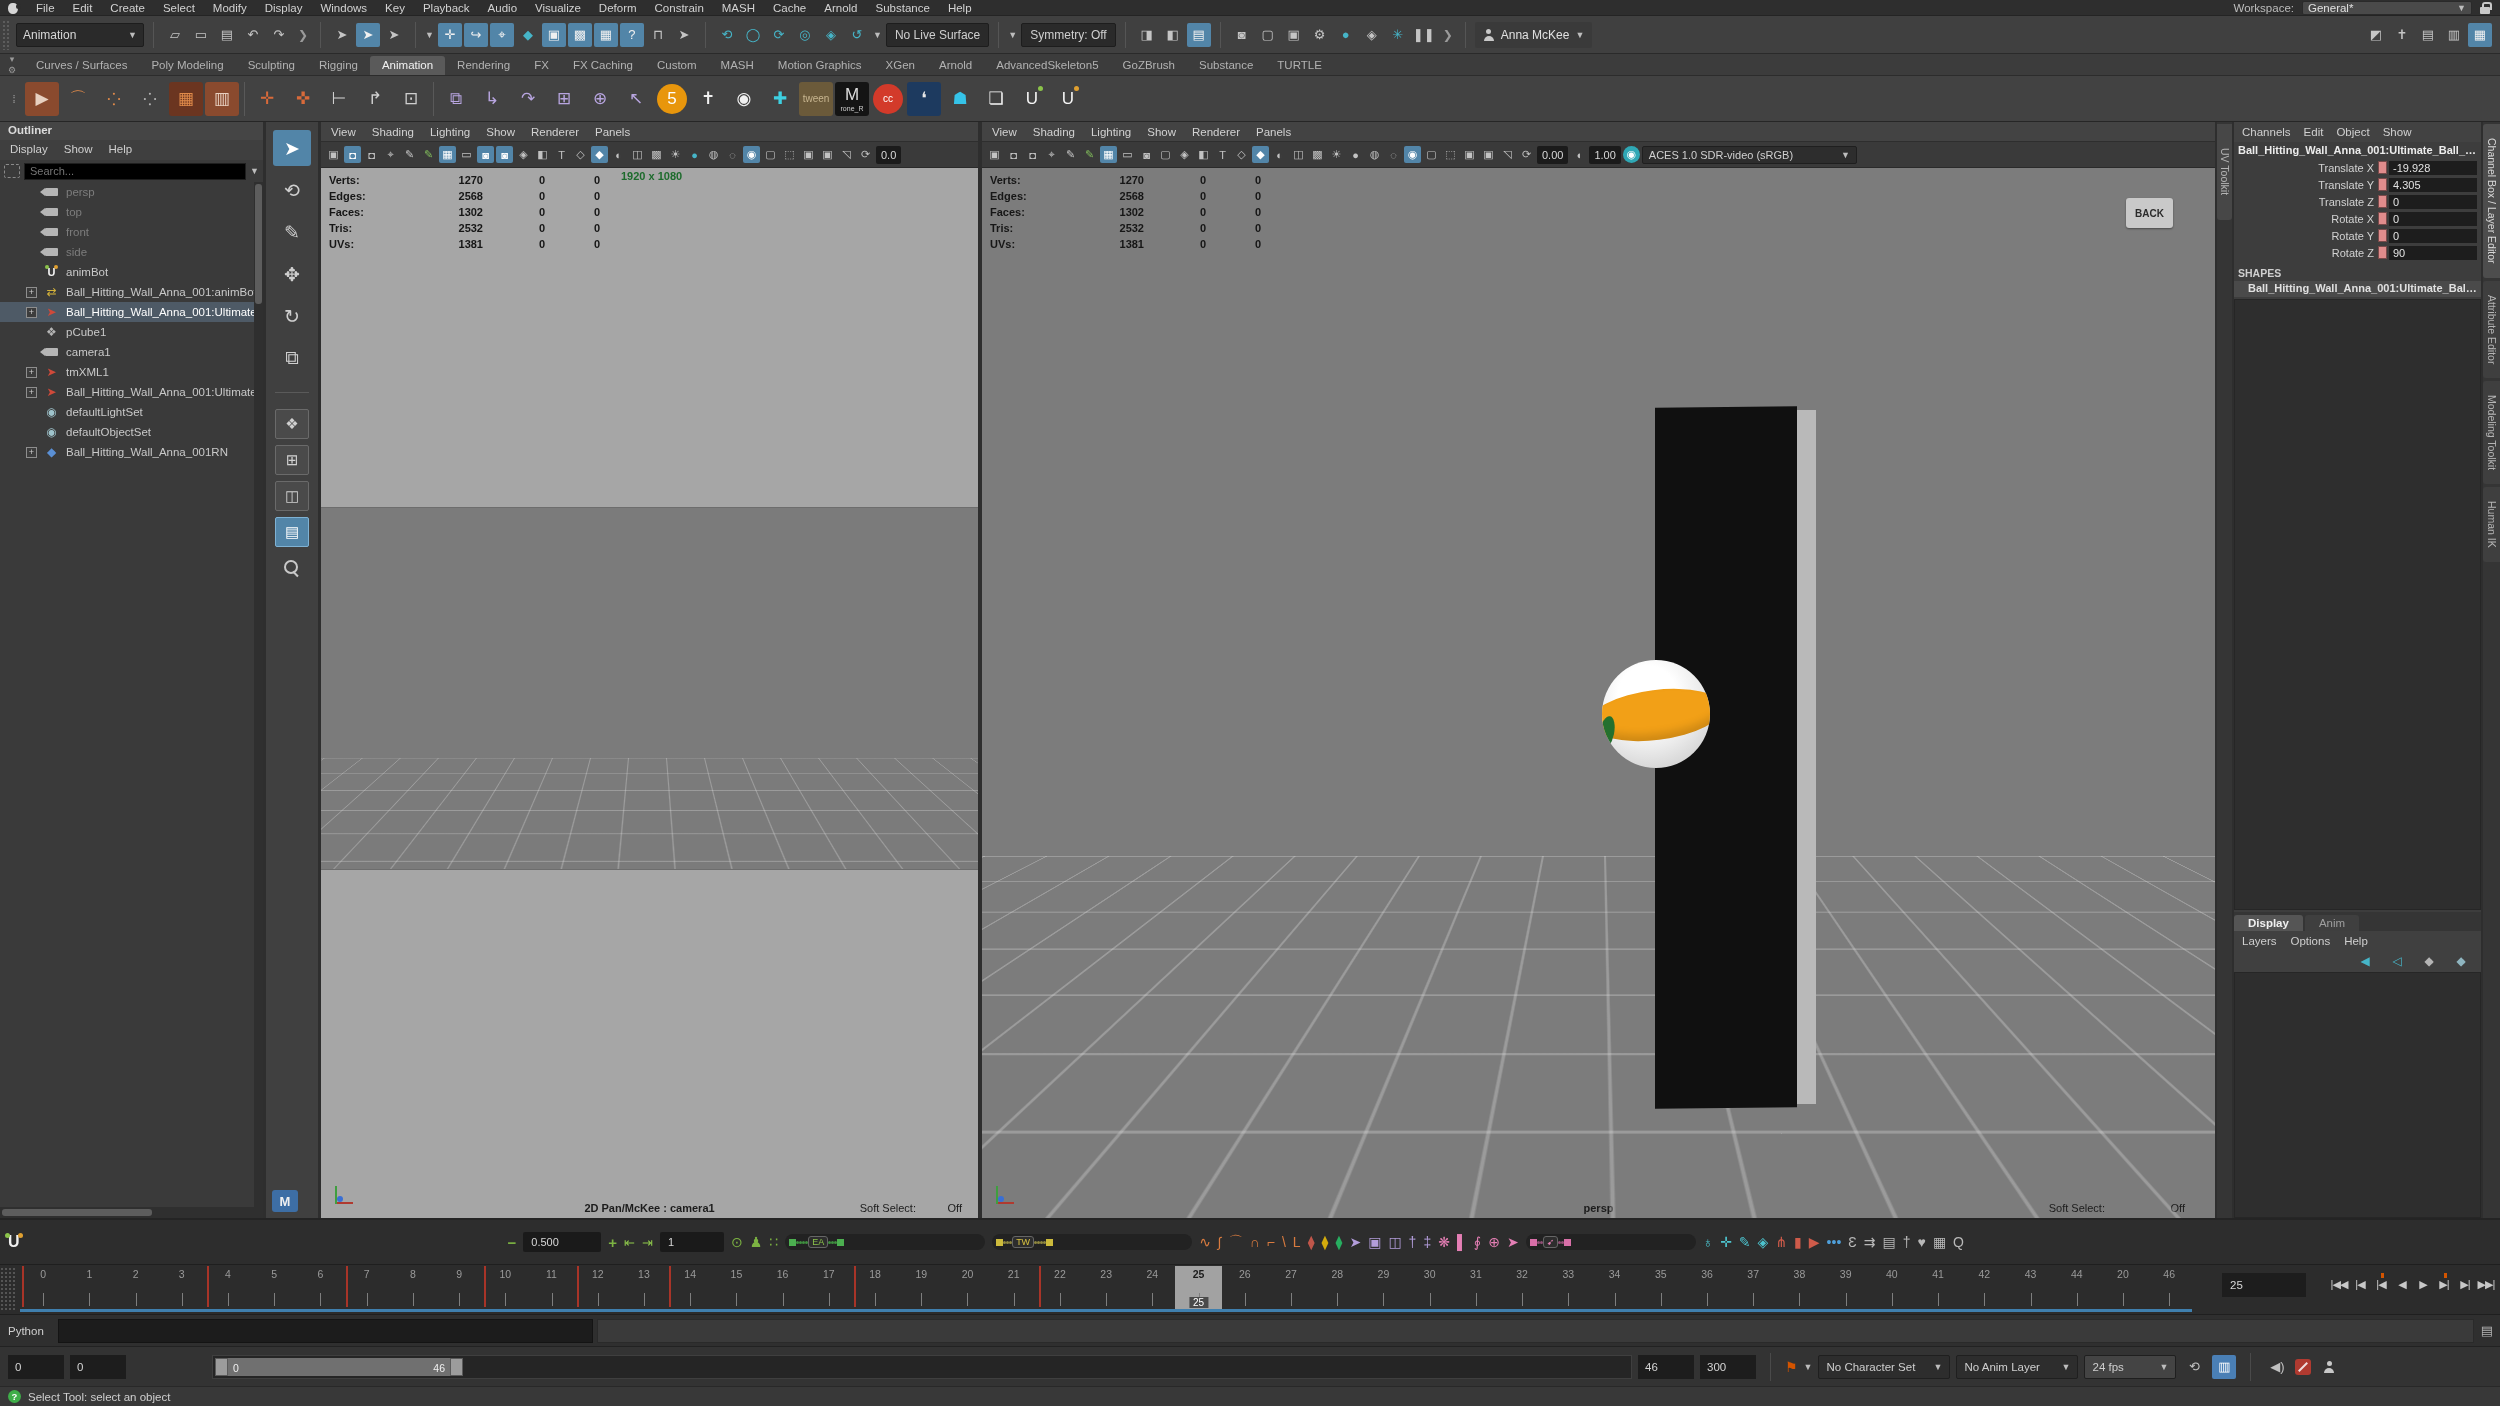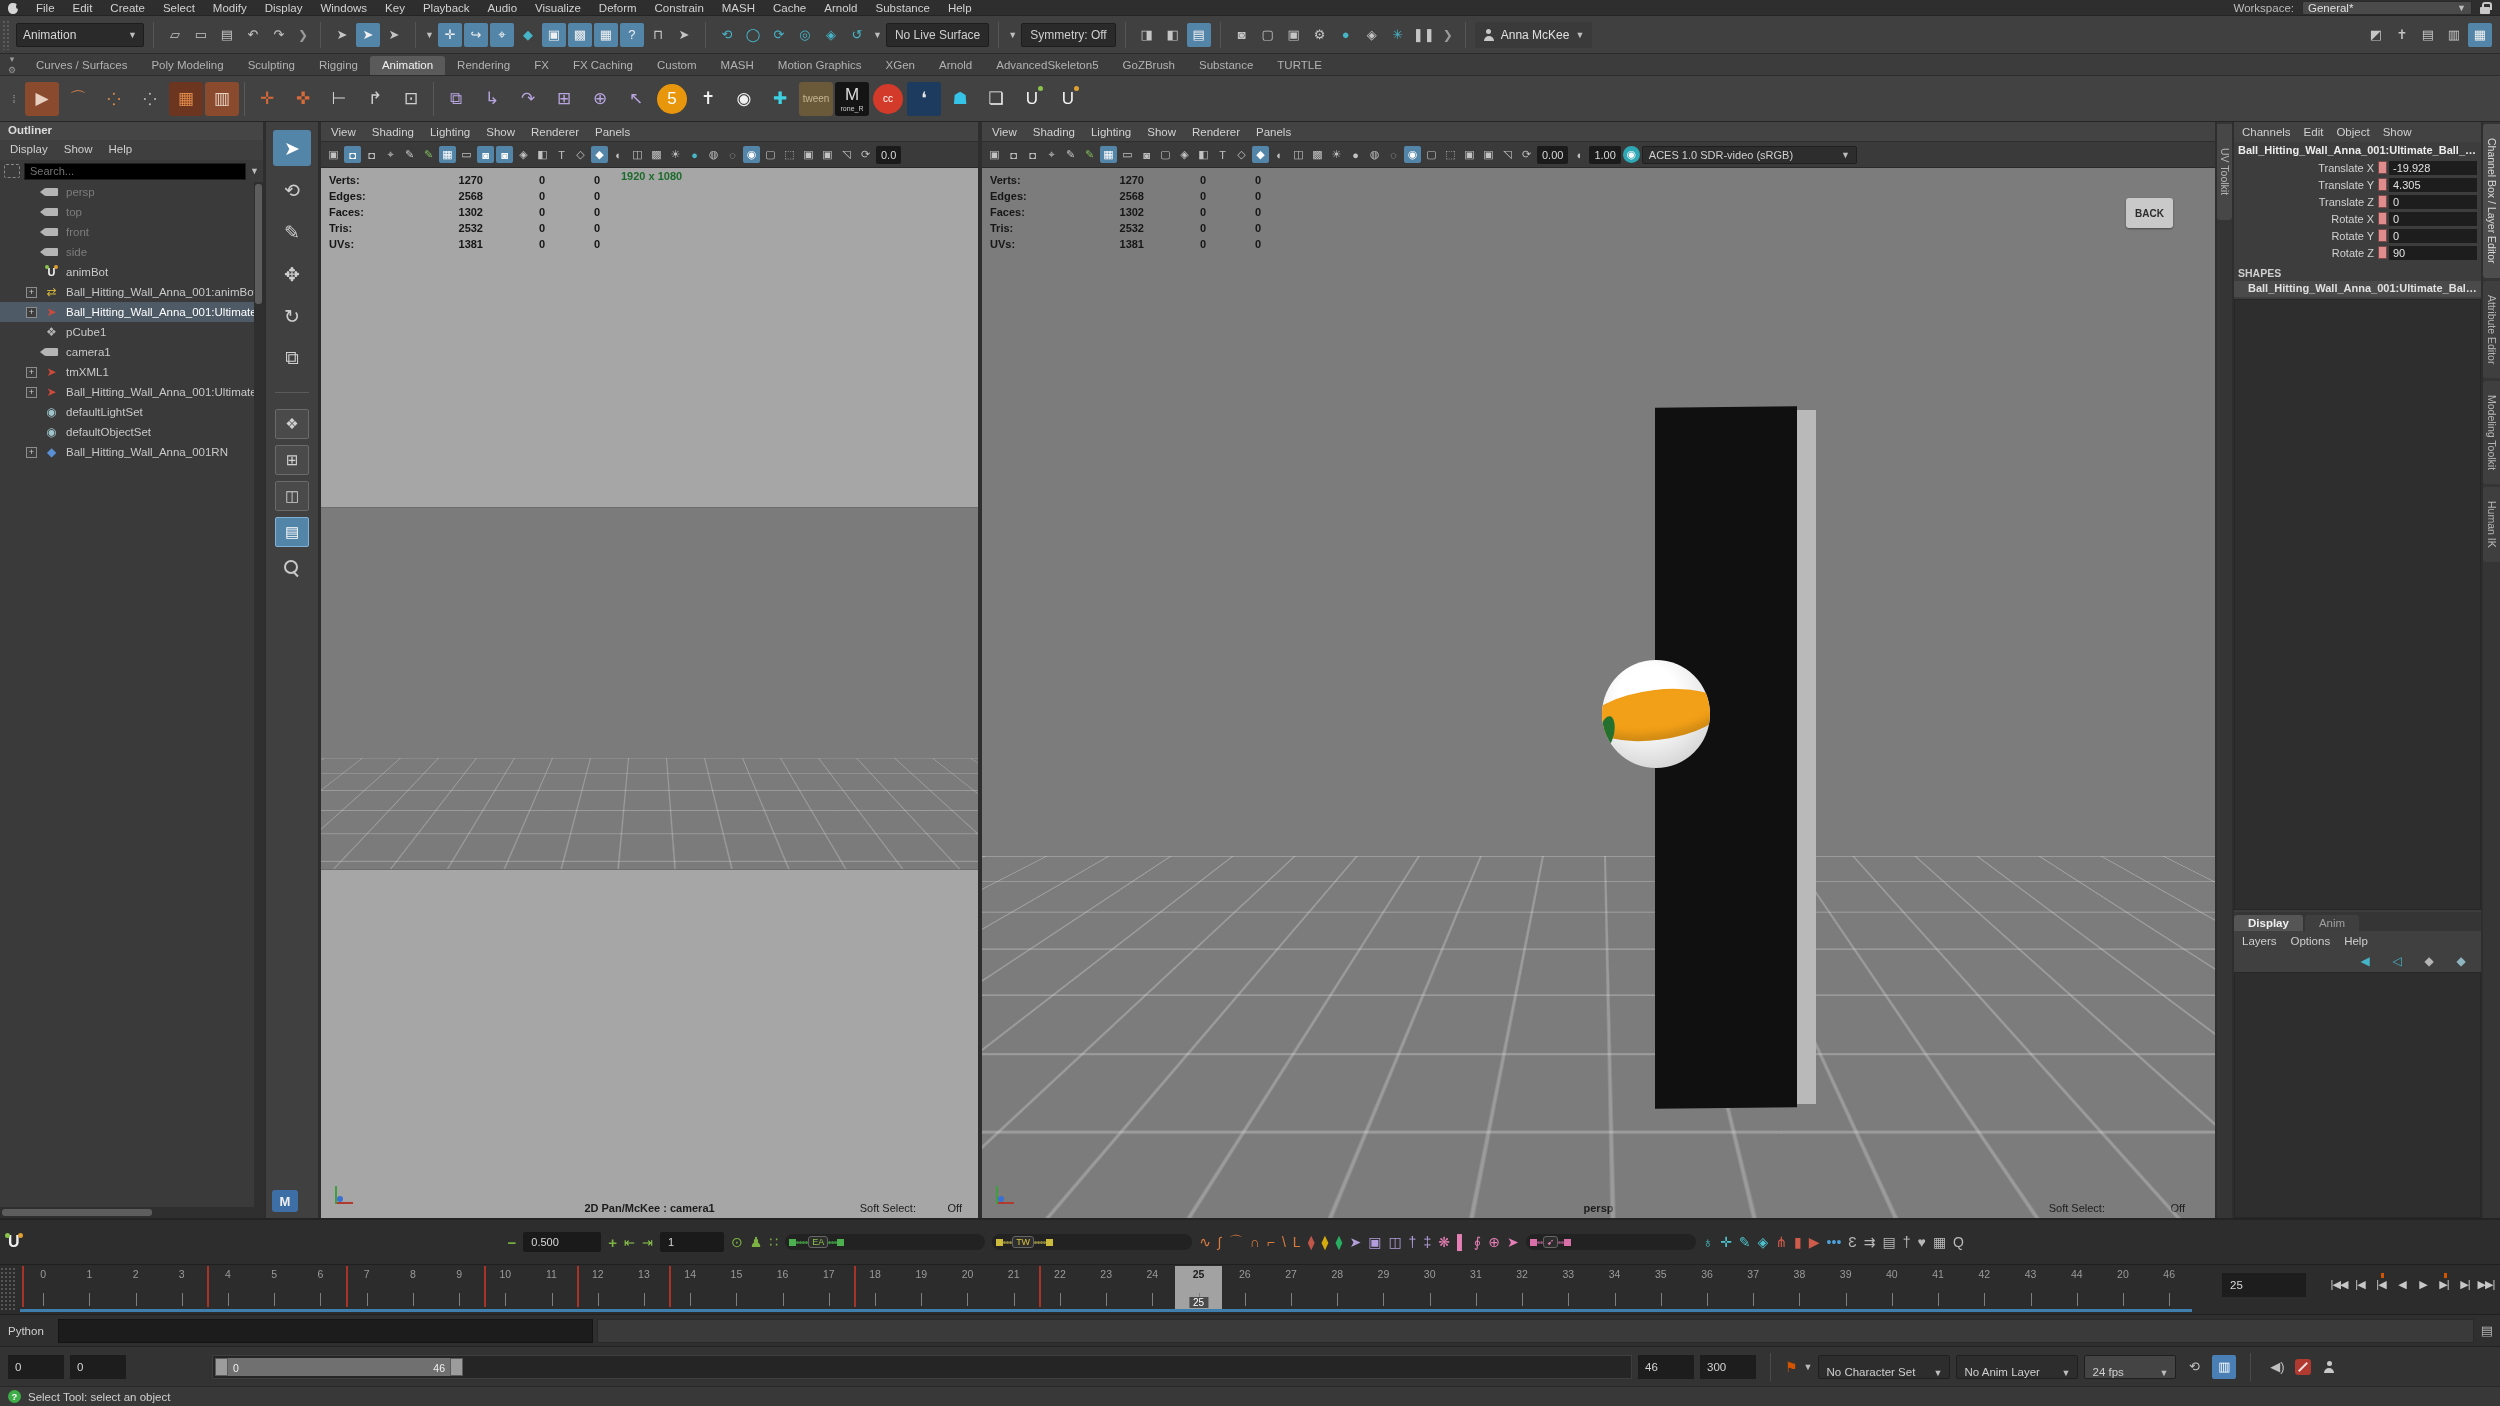--- a/index.html
+++ b/index.html
@@ -203,21 +203,21 @@
 
   
   .rangebar{height:40px;background:#333;display:flex;align-items:center;border-top:1px solid #222;padding:0 8px;gap:6px;}
   .rb-field{width:56px;height:24px;background:#1d1d1d;color:#d5d5d5;font-size:11.5px;display:flex;align-items:center;padding:0 7px;}
   .range-track{width:1420px;height:24px;background:#252525;border:1px solid #3f3f3f;position:relative;margin-left:80px;}
   .range-inner{position:absolute;left:2px;top:2px;bottom:2px;width:248px;background:#707070;}
   .range-handle{position:absolute;top:0;bottom:0;width:13px;background:#9c9c9c;border:1px solid #5a5a5a;}
   .rh-lbl{position:absolute;top:4px;font-size:10.5px;color:#f0f0f0;}
   .rb-sep{width:1px;height:28px;background:#4a4a4a;margin:0 8px;}
   .flag{color:#d35400;font-size:14px;}
-  .rb-select{background:#2d2d2d;border:1px solid #1f1f1f;height:24px;display:flex;align-items:flex-end;justify-content:space-between;color:#cfcfcf;font-size:11.5px;padding:0 7px;border-radius:2px;}
+  .rb-select{background:#2d2d2d;border:1px solid #1f1f1f;height:24px;display:flex;align-items:center;justify-content:space-between;color:#cfcfcf;font-size:11.5px;padding:0 7px;border-radius:2px;}
   .rb-ic{width:24px;height:24px;display:flex;align-items:center;justify-content:center;color:#c0c0c0;font-size:13px;border-radius:2px;}
   .rb-ic.blue{background:#4a7fb5;color:#fff;}
   .noentry{width:16px;height:16px;border-radius:3px;background:#b03a30;position:relative;}
   .noentry::after{content:"";position:absolute;left:2px;top:7px;width:12px;height:2px;background:#f0dede;transform:rotate(-45deg);}
 
   
   .helpline{height:20px;background:#383838;display:flex;align-items:center;gap:7px;padding:0 8px;border-top:1px solid #282828;}
   .qbadge{width:13px;height:13px;border-radius:50%;background:#3fae49;color:#fff;font-size:9.5px;font-weight:bold;display:flex;align-items:center;justify-content:center;}
   .help-text{color:#cfcfcf;font-size:11.5px;}
 </style>

